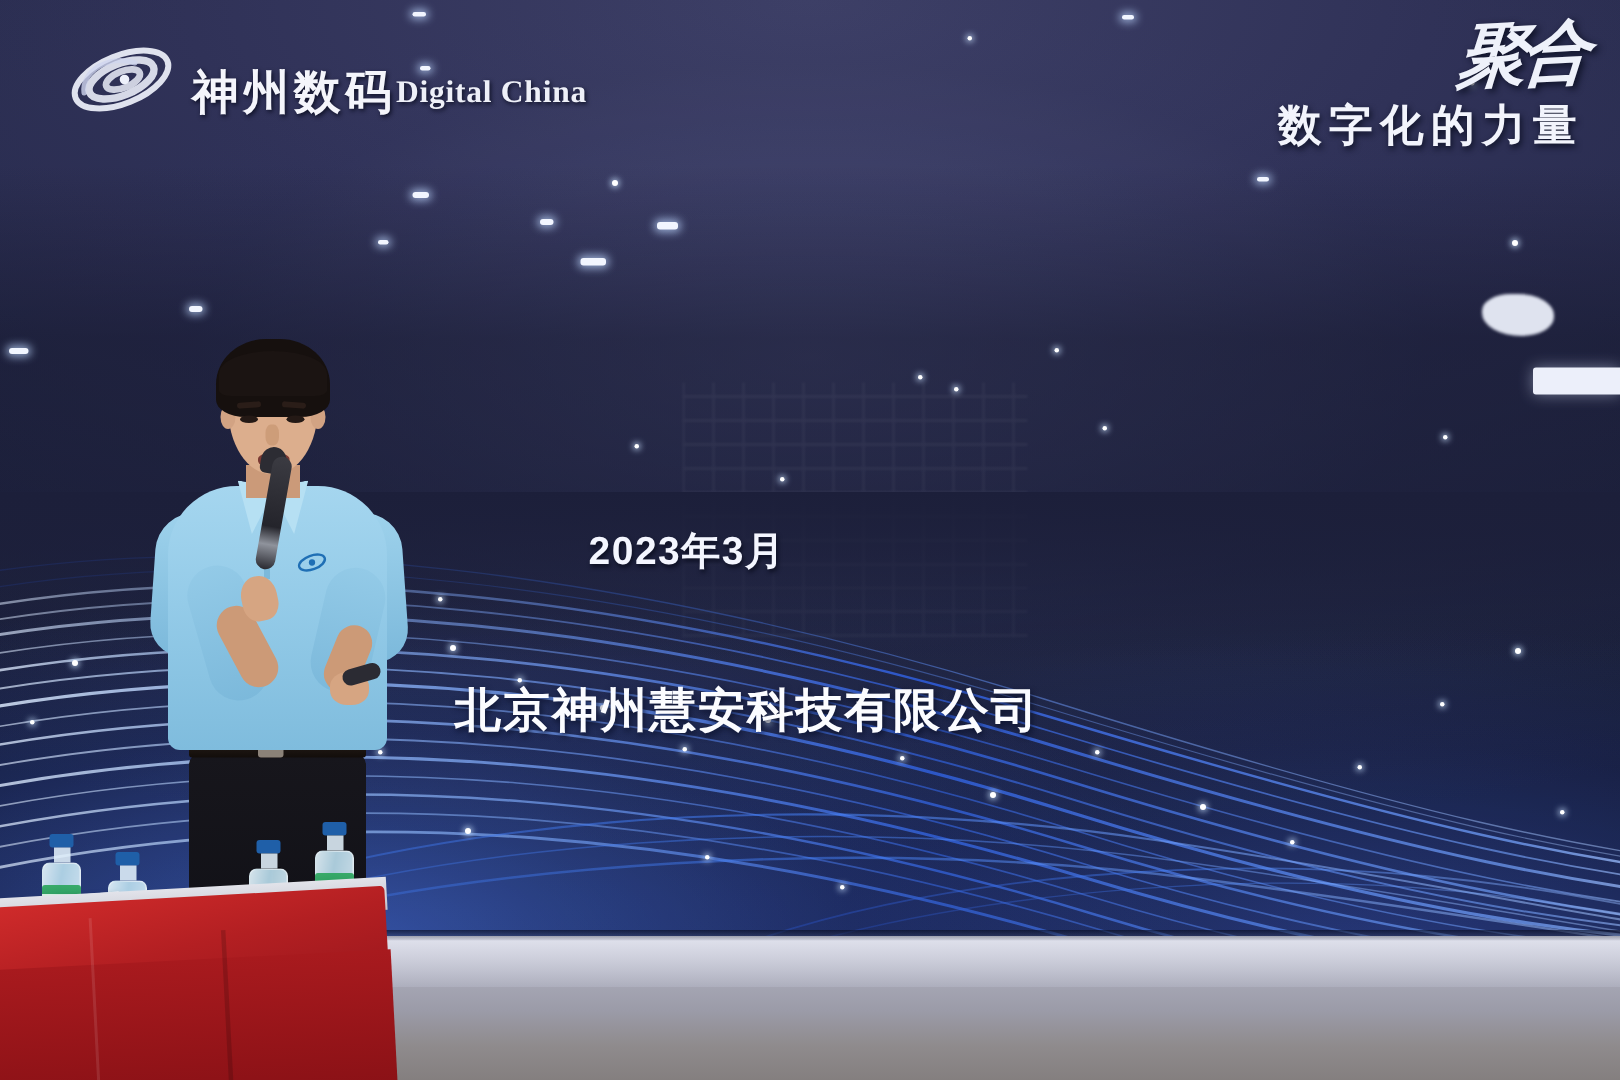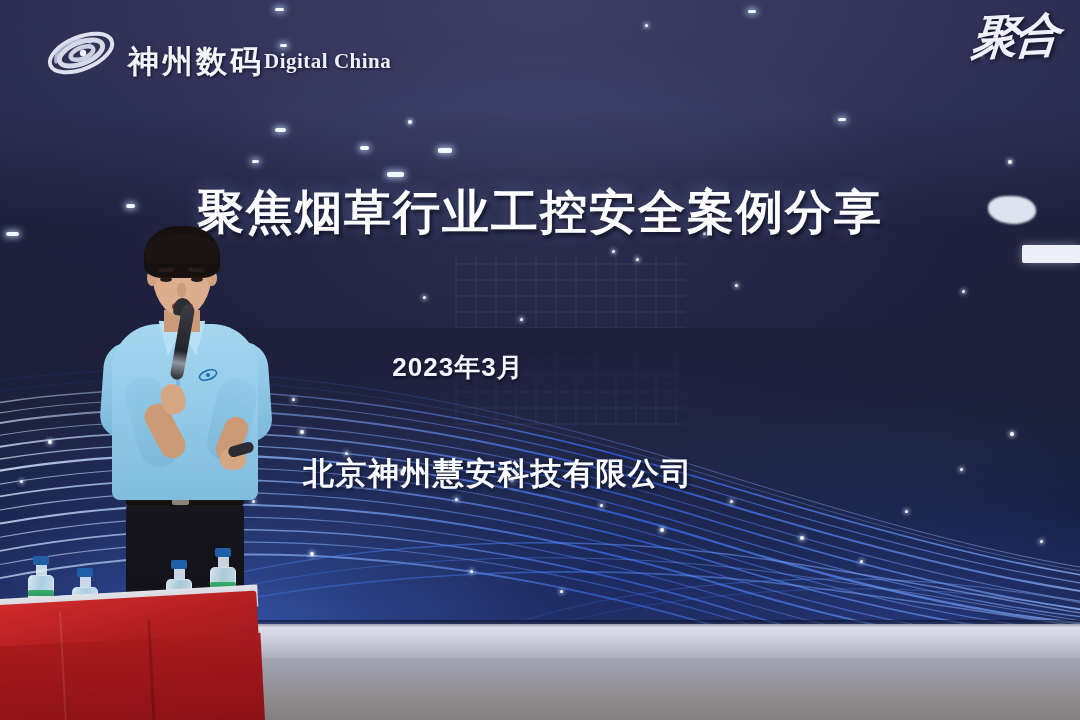--- a/index.html
+++ b/index.html
@@ -300,23 +300,23 @@
         <circle cx="39" cy="31" r="3.2" fill="#eef1fb"></circle>
       </svg>
       <div class="brand-text">
         <span class="brand-cn">神州数码</span>
         <span class="brand-en">Digital China</span>
       </div>
     </div>
 
     <div class="brand-right">
       <div class="juhe">聚合</div>
-    </div>
-
-    <div class="slide-title">聚焦烟草行业工控安全案例分享</div>
+      <div class="juhe-sub">数字化的力量</div>
+    </div>
+
     <div class="slide-date">2023年3月</div>
     <div class="slide-company">北京神州慧安科技有限公司</div>
   </div>
 
   <div class="floor"></div>
   <div class="floor-shine"></div>
   <div class="screen-edge"></div>
 
   <div class="speaker">
     <div class="sp-pants"></div>

